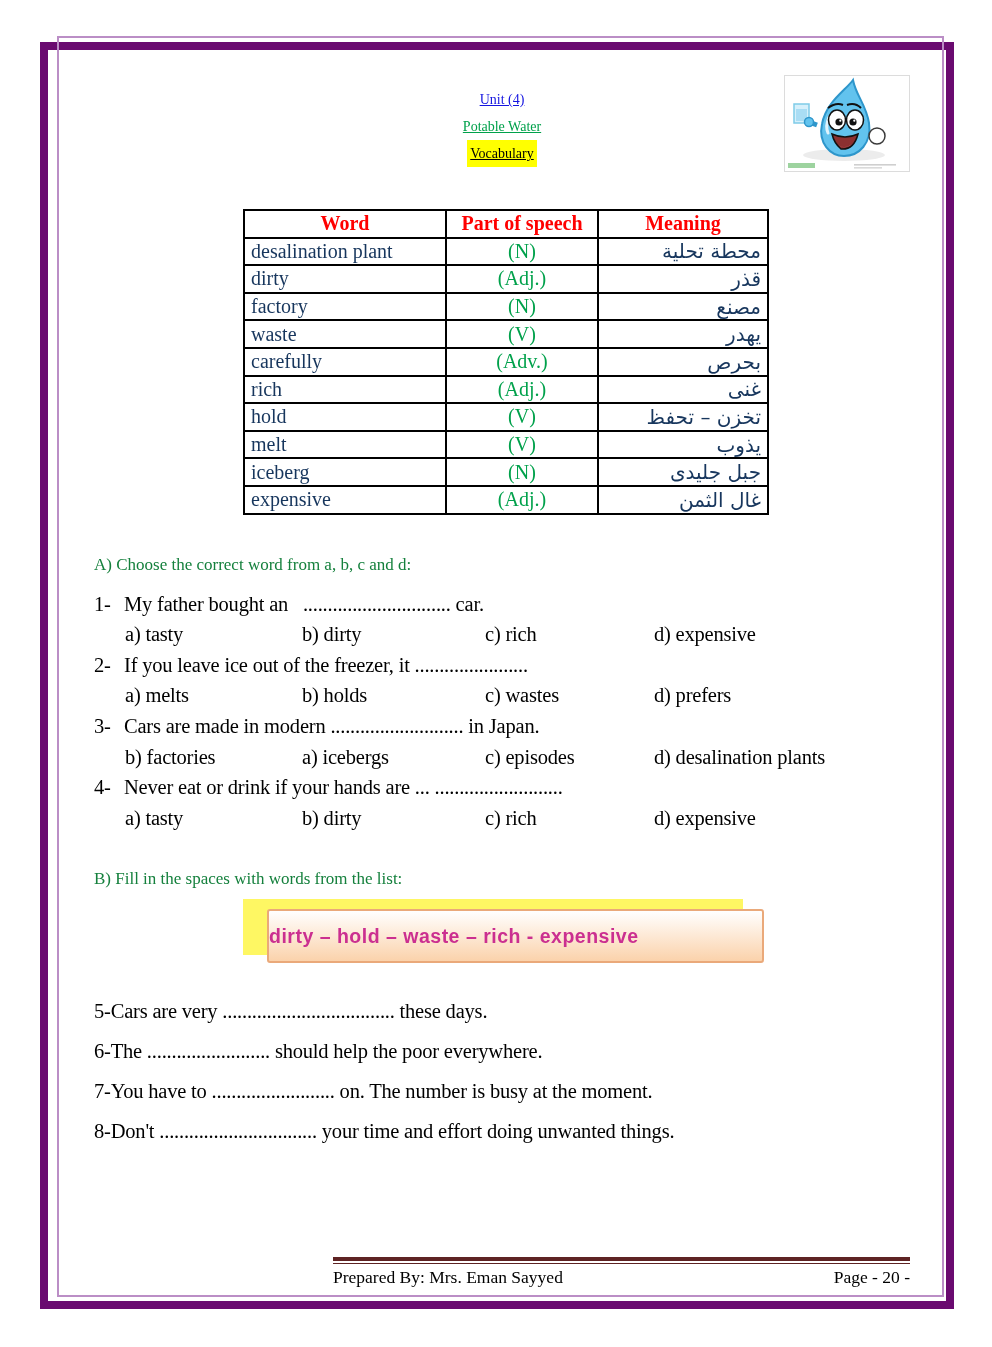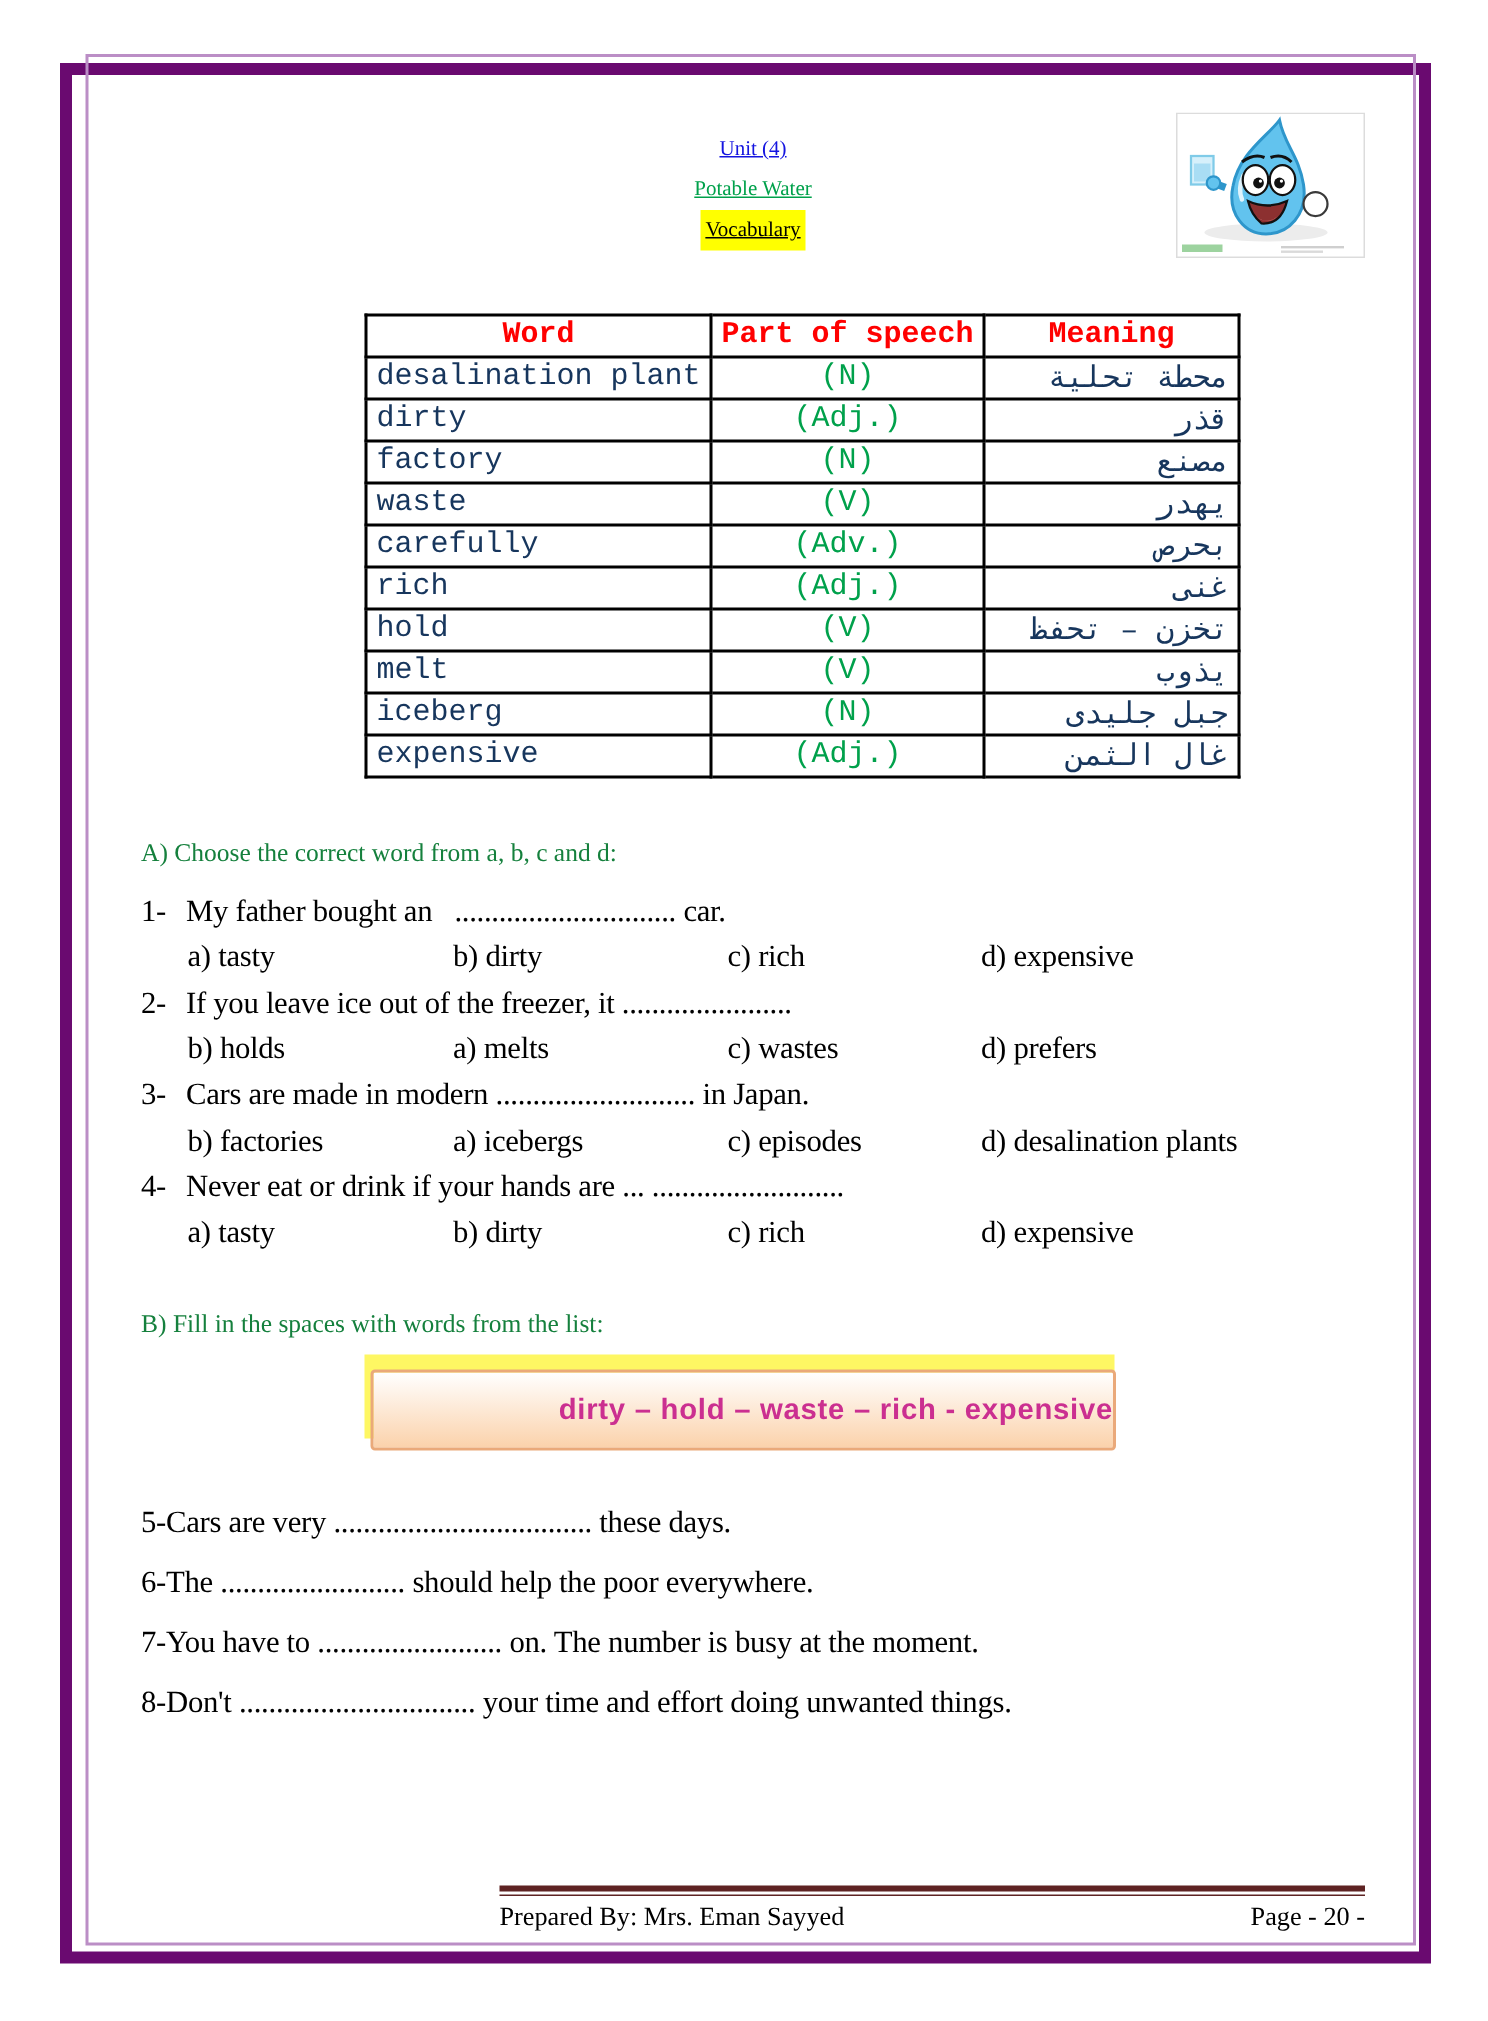--- a/index.html
+++ b/index.html
@@ -21,45 +21,45 @@
   .t-unit  { color:#1414e0; text-decoration:underline; }
   .t-topic { color:#00a14b; text-decoration:underline;text-align:center; }
   .t-vocab { color:#000000; text-decoration:underline; background:#ffff00; display:inline-block; padding:0 3px; }
 
   
   .mascot { position:absolute; top:-11px; right:0; width:126px; height:97px; }
 
   
   table.vocab { border-collapse:collapse; margin:42px 0 0 149px; table-layout:fixed; }
   table.vocab td, table.vocab th { border:2px solid #000; height:25.6px; padding:0 6px;
-    font-size:20px; overflow:hidden; white-space:nowrap;font-family:Liberation Mono, monospace; }
+    font-size:20px; overflow:hidden; white-space:nowrap; }
   th.h { color:#ff0000; font-weight:bold; text-align:center; }
   td.w { color:#17365d; text-align:left; width:188px; }
   td.p { color:#00a14b; text-align:center; width:138px; }
   td.m { color:#17365d; text-align:right; width:156px; direction:rtl;
     font-family:"DejaVu Sans", sans-serif; font-size:16px; }
 
   
   .sec-heading { color:#15803d; font-size:17px; }
   .sec-a { margin:40px 0 0 0; }
   .sec-b { margin:36px 0 0 0; }
 
   
   .mcq { margin-top:14px; }
   .qa-line { line-height:30.6px; font-size:20.5px; letter-spacing:-0.2px; }
   .q .qn { display:inline-block; width:30px; }
   .opts { display:grid; grid-template-columns:177px 183px 169px 1fr; padding-left:31px; }
 
   
   .wordbox-wrap { position:relative; margin:10px 0 0 149px; width:505px; height:64px; }
   .wordbox-yellow { position:absolute; left:0; top:0; width:500px; height:56px; background:#fef763; }
-  .wordbox { position:absolute; left:4px; top:10px; width:493px; height:50px;
+  .wordbox { position:absolute; left:24px; top:10px; width:493px; height:50px;
     border:2px solid #eaa97a; border-radius:3px;
     background:linear-gradient(#ffffff, #fbd2ab);
-    display:flex; align-items:center; justify-content:flex-end; }
+    display:flex; align-items:center; justify-content:flex-start; }
   .wordbox span { font-family:"Liberation Sans", sans-serif; font-weight:bold;
     font-size:19.5px; color:#cb2f90; letter-spacing:0.5px; }
 
   
   .fills { margin-top:28px; }
   .fills p { margin:0; line-height:40px; font-size:20.5px; letter-spacing:-0.2px; }
 
   
   .footer { position:absolute; left:333px; right:82px; top:1257px; }
   .footer .rule { border-top:4px solid #5e2323; border-bottom:1px solid #5e2323; height:2px; }
@@ -176,22 +176,22 @@
     <div class="qa-line opts">
       <span>a) tasty</span>
       <span>b) dirty</span>
       <span>c) rich</span>
       <span>d) expensive</span>
     </div>
     <div class="qa-line q">
       <span class="qn">2-</span><span>If you leave ice out of the freezer, it .......................</span>
     </div>
     <div class="qa-line opts">
+      <span>a) melts</span>
       <span>b) holds</span>
-      <span>a) melts</span>
       <span>c) wastes</span>
       <span>d) prefers</span>
     </div>
     <div class="qa-line q">
       <span class="qn">3-</span><span>Cars are made in modern ........................... in Japan.</span>
     </div>
     <div class="qa-line opts">
       <span>b) factories</span>
       <span>a) icebergs</span>
       <span>c) episodes</span>

